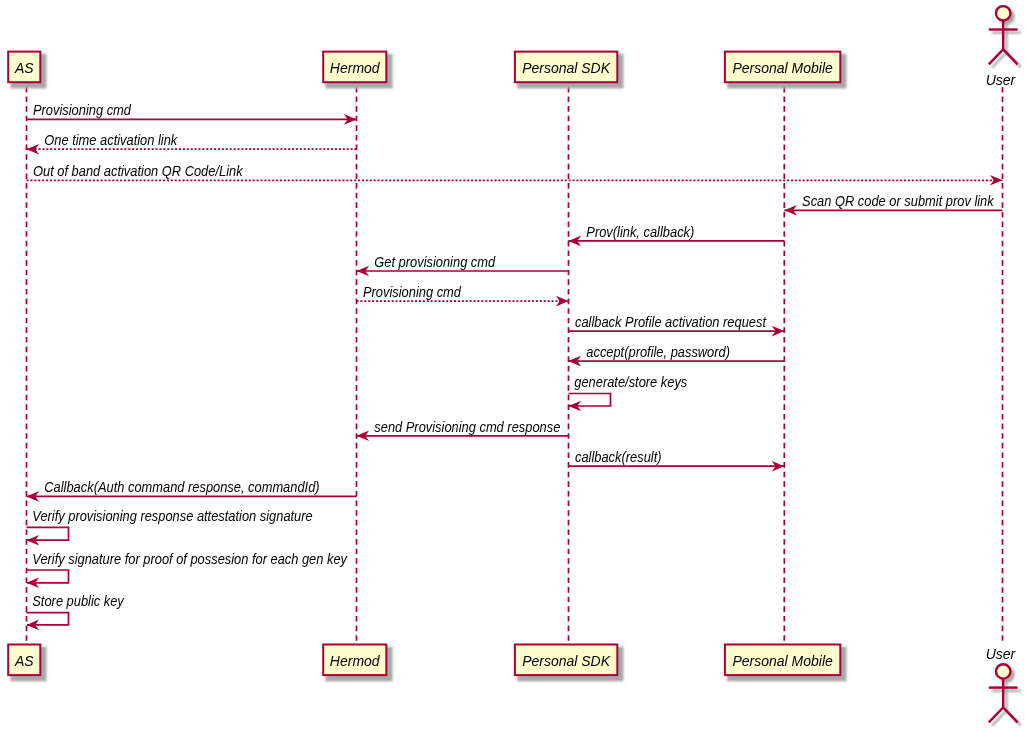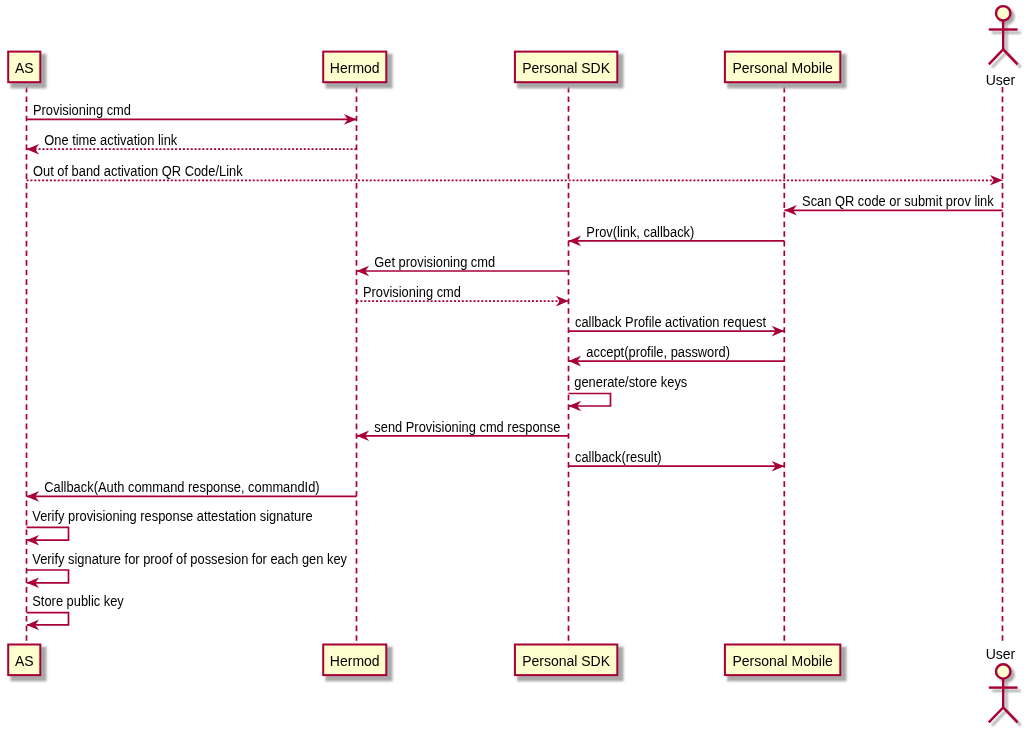--- a/index.html
+++ b/index.html
@@ -1,19 +1,19 @@
 <!DOCTYPE html>
 <html><head>
 <meta charset="utf-8">
 <title>Sequence Diagram</title>
 <style>
   html, body { margin:0; padding:0; background:#FFFFFF; }
   body { width:1027px; height:732px; overflow:hidden;
          font-family:"Liberation Sans", sans-serif; }
-  #diagram-root { position:relative; width:1027px; height:732px; }
+  #diagram-root { position:relative; width:1027px; height:732px;font-style:italic; }
   svg.diagram { display:block; opacity:0.999; }
   text.part-label { font-family:"Liberation Sans", sans-serif; font-size:14px; fill:#000000; }
   text.msg-label  { font-family:"Liberation Sans", sans-serif; font-size:14px; fill:#000000; }
 </style>
 </head>
 <body>
 
 <div id="diagram-root">
 <svg class="diagram" width="1027" height="732" viewBox="0 0 1027 732" xmlns="http://www.w3.org/2000/svg">
 <defs>

